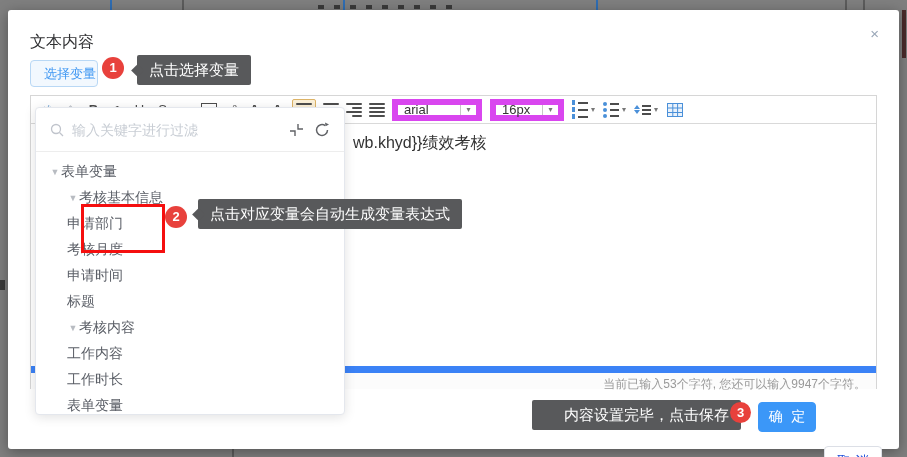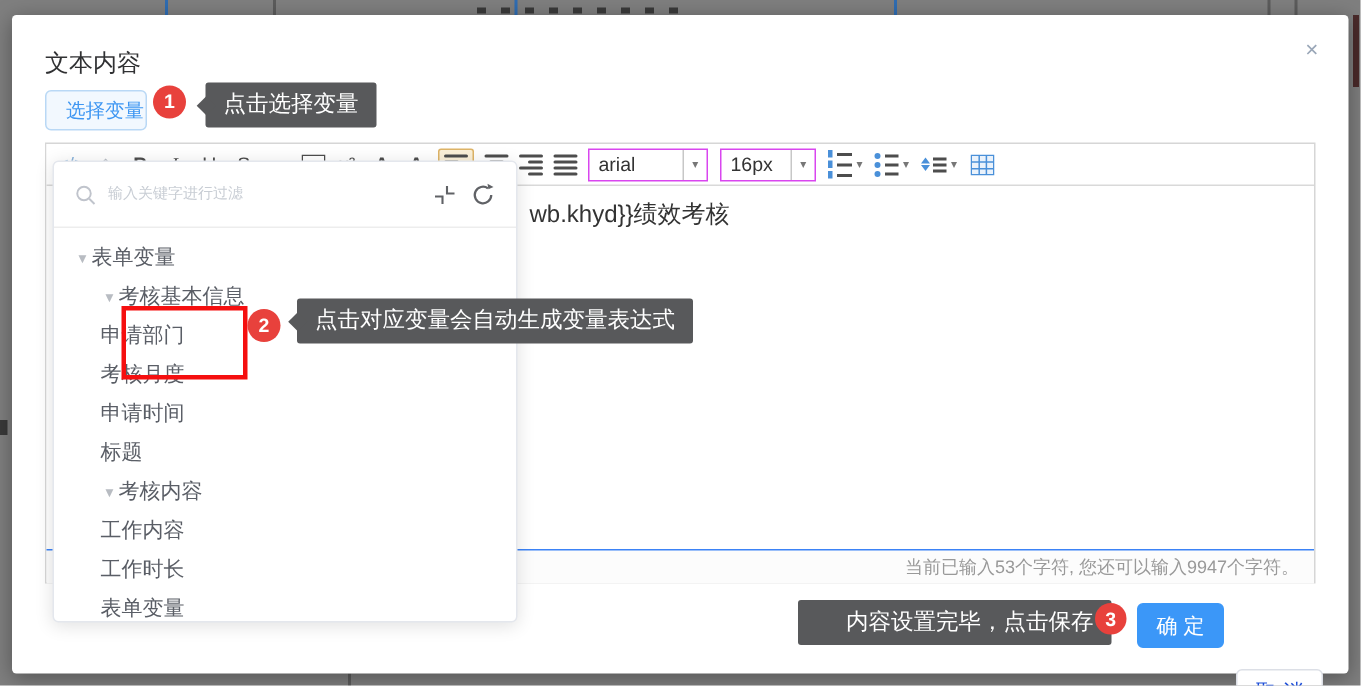--- a/index.html
+++ b/index.html
@@ -51,68 +51,68 @@
   .hl-bar { background:#e8a33d; } .fc-bar { background:#4d4d4d; }
   .align { display:flex; flex-direction:column; gap:2px; width:16px; flex:none;
     margin-right:7px; cursor:pointer; }
   .align i { height:2px; background:#4d4d4d; border-radius:1px; display:block; }
   .al-left i:nth-child(2), .al-left i:nth-child(4) { width:10px; }
   .al-center i:nth-child(2), .al-center i:nth-child(4) { width:10px; align-self:center; }
   .al-right i:nth-child(2), .al-right i:nth-child(4) { width:10px; align-self:flex-end; }
   .active-box { background:#fbf0d8; border:1px solid #deb467; border-radius:2px;
     padding:3px; margin-right:7px; cursor:pointer; }
   .active-box .align { margin:0; }
-  .tb-select { height:22px; border:1px solid #d946ef; background:#fff; display:flex;
+  .tb-select { height:22px; border:6px solid #d946ef; background:#fff; display:flex;
     align-items:center; margin-right:8px; cursor:pointer; flex:none; }
   .tb-select .val { font-size:13px; color:#333; padding:0 6px; }
   .tb-select .caret { width:16px; height:100%; border-left:1px solid #c7c7c7;
     display:flex; align-items:center; justify-content:center; font-size:8px; color:#777; }
   .sel-font .val { width:62px; } .sel-size .val { width:46px; }
   .list-icon { display:flex; flex-direction:column; gap:2px; width:16px; flex:none; }
   .list-icon .row { display:flex; align-items:center; gap:3px; }
   .list-icon .mark { width:4px; height:4px; background:#4a90d9; border-radius:50%; flex:none; }
   .list-icon.ol .mark { border-radius:0; height:5px; width:3px; }
   .list-icon .bar { height:2px; background:#4d4d4d; flex:1; }
   .tb-caret { font-size:8px; color:#777; margin:0 8px 0 3px; cursor:pointer; }
   .lh-icon { display:flex; gap:2px; align-items:center; width:17px; flex:none; }
   .lh-arrows { display:flex; flex-direction:column; gap:1px; }
   .lh-arrows .up { width:0; height:0; border:3px solid transparent; border-bottom:4px solid #4a90d9; }
   .lh-arrows .dn { width:0; height:0; border:3px solid transparent; border-top:4px solid #4a90d9; }
   .lh-lines { display:flex; flex-direction:column; gap:2px; flex:1; }
   .lh-lines i { height:2px; background:#4d4d4d; display:block; }
 
   .content { position:relative; height:242px; background:#fff; cursor:text; }
   .content-text { position:absolute; left:322px; top:9px; font-size:16px; color:#333; }
-  .statusbar { height:23px; border-top:1px solid #3b82f6; background:#fcfcfc;
+  .statusbar { height:23px; border-top:7px solid #3b82f6; background:#fcfcfc;
     font-size:12px; color:#999; text-align:right; line-height:22px; padding-right:10px; }
 
   
   .var-panel { position:absolute; left:27px; top:97px; width:310px; height:308px;
     background:#fff; border:1px solid #e4e7ed; border-radius:4px;
     box-shadow:0 2px 12px rgba(0,0,0,.12); z-index:40; overflow:hidden; }
   .search-row { height:44px; display:flex; align-items:center; padding:0 14px;
     border-bottom:1px solid #ededed; }
-  .search-input { flex:1; border:none; outline:none; font-size:10px; color:#606266;
+  .search-input { flex:1; border:none; outline:none; font-size:14px; color:#606266;
     margin-left:8px; }
   .search-input::placeholder { color:#c8cdd4; }
   .panel-tools { display:flex; align-items:center; gap:10px; }
   .panel-tools svg { cursor:pointer; }
   .tree { padding-top:7px; }
   .tree-row { height:26px; display:flex; align-items:center; font-size:14px;
     color:#5a5e66; cursor:pointer; }
   .tree-caret { font-size:9px; color:#b8bcc2; width:12px; text-align:center; flex:none; }
   .lv1 { padding-left:13px; } .lv2 { padding-left:31px; } .lv3 { padding-left:31px; }
   .red-rect { position:absolute; left:45px; top:96px; width:84px; height:49px;
     border:3px solid #f50f0f; z-index:55; pointer-events:none; }
 
   
   .btn { position:absolute; width:58px; height:30px; border-radius:4px; font-size:14px;
     text-align:center; line-height:28px; cursor:pointer; }
   .btn-confirm { left:750px; top:392px; background:#3b97f8; border:1px solid #3b97f8;
-    color:#fff; }
+    color:#fff;font-family:Liberation Mono, monospace; }
   .btn-cancel { left:816px; top:392px; background:#fff; border:1px solid #dcdfe6;
     color:#1d4ed8;margin-top:44px; }
 </style>
 </head>
 <body>
 
 <div class="bg-art" style="left:110px;top:0;width:2px;height:10px;background:#2f6db3;"></div>
 <div class="bg-art" style="left:182px;top:0;width:2px;height:10px;background:#5c5c5c;"></div>
 <div class="bg-art" style="left:318px;top:5px;width:140px;height:4px;background:repeating-linear-gradient(90deg,#3a3a3a 0 6px,transparent 6px 16px);"></div>
 <div class="bg-art" style="left:343px;top:0;width:2px;height:10px;background:#2f6db3;"></div>

